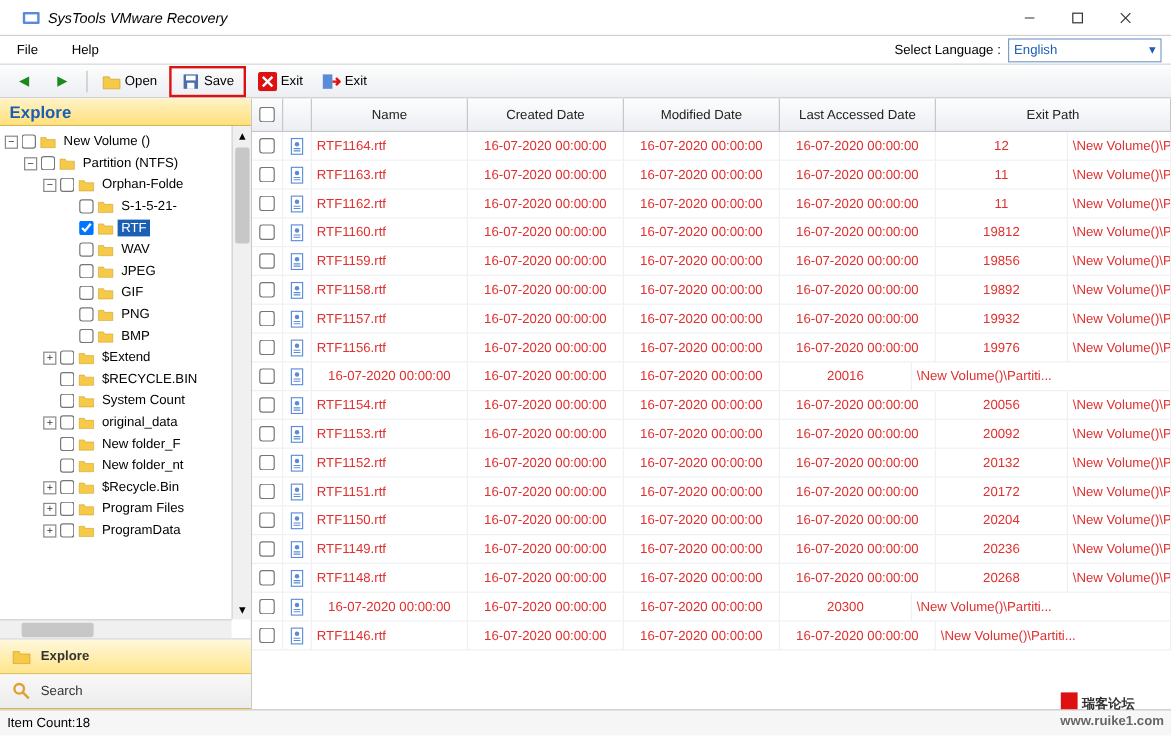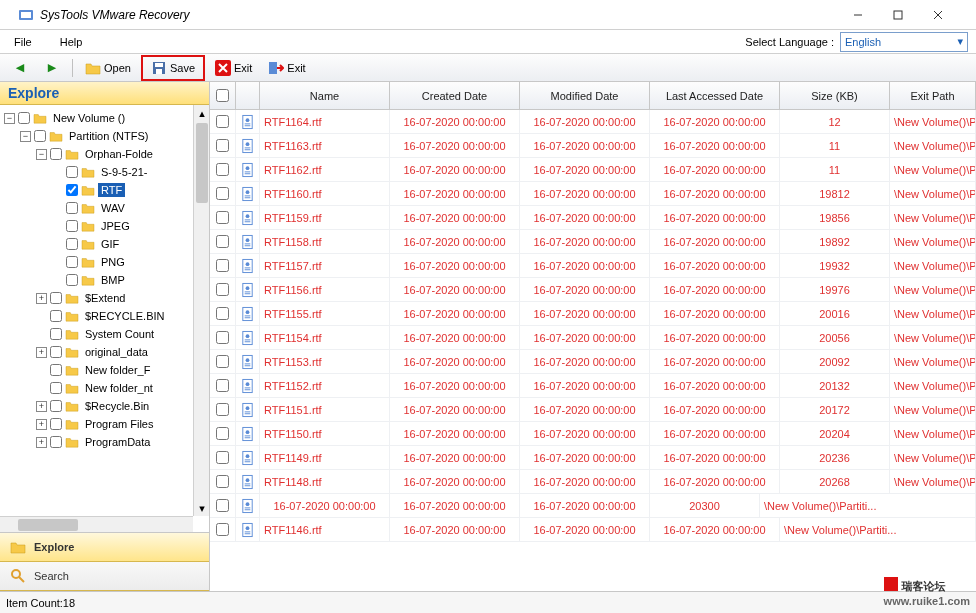--- a/index.html
+++ b/index.html
@@ -188,21 +188,21 @@
               <path d="M1 3h5l1 2h8v8H1z"></path>
             </svg>
             <span class="lbl">Orphan-Folde</span>
           </div>
         <div class="tree-row" style="padding-left:50px">
             <span class="exp empty"></span>
             <input type="checkbox" style="">
             <svg class="folder fld" viewBox="0 0 16 14">
               <path d="M1 3h5l1 2h8v8H1z"></path>
             </svg>
-            <span class="lbl">S-9-5-21-</span>
+            <span class="lbl">S-1-5-21-</span>
           </div>
         <div class="tree-row" style="padding-left:50px">
             <span class="exp empty"></span>
             <input type="checkbox" checked="" style="">
             <svg class="folder fld" viewBox="0 0 16 14">
               <path d="M1 3h5l1 2h8v8H1z"></path>
             </svg>
             <span class="lbl sel">RTF</span>
           </div>
         <div class="tree-row" style="padding-left:50px">
@@ -352,21 +352,20 @@
   <div class="right-pane">
     <div class="grid-head">
       <div class="col col-chk">
           <input type="checkbox" style="">
         </div>
       <div class="col col-ico"></div>
       <div class="col col-name">Name</div>
       <div class="col col-date">Created Date</div>
       <div class="col col-date">Modified Date</div>
       <div class="col col-date">Last Accessed Date</div>
-      <div class="col col-size">Size (KB)</div>
       <div class="col col-path">Exit Path</div>
     </div>
     <div class="grid-body" id="grid-body">
         <div class="grid-row">
           <div class="cell chk col-chk">
             <input type="checkbox" style="">
           </div>
           <div class="cell col-ico">
             <svg viewBox="0 0 16 16" width="16" height="16">
               <rect x="3" y="1" width="10" height="14" fill="#fff" stroke="#5a8bd6"></rect>
@@ -520,21 +519,20 @@
             <input type="checkbox" style="">
           </div>
           <div class="cell col-ico">
             <svg viewBox="0 0 16 16" width="16" height="16">
               <rect x="3" y="1" width="10" height="14" fill="#fff" stroke="#5a8bd6"></rect>
               <circle cx="8" cy="6" r="2" fill="#5a8bd6"></circle>
               <line x1="5" y1="10" x2="11" y2="10" stroke="#5a8bd6"></line>
               <line x1="5" y1="12" x2="11" y2="12" stroke="#5a8bd6"></line>
             </svg>
           </div>
-          <div class="cell col-name">RTF1155.rtf</div>
           <div class="cell center col-date">16-07-2020 00:00:00</div>
           <div class="cell center col-date">16-07-2020 00:00:00</div>
           <div class="cell center col-date">16-07-2020 00:00:00</div>
           <div class="cell center col-size">20016</div>
           <div class="cell col-path">\New Volume()\Partiti...</div>
         </div>
         <div class="grid-row">
           <div class="cell chk col-chk">
             <input type="checkbox" style="">
           </div>

